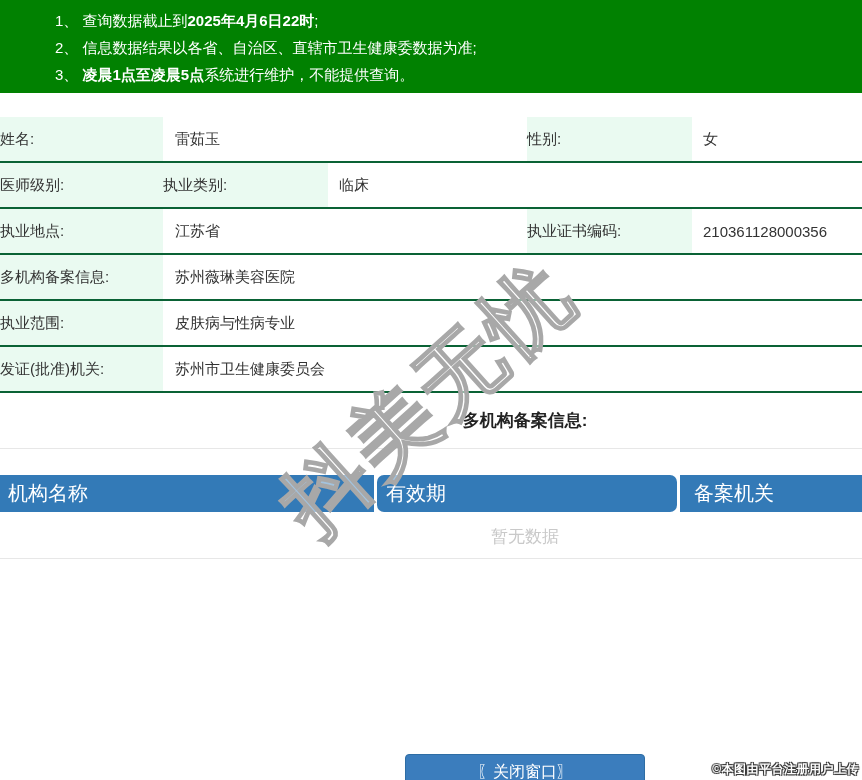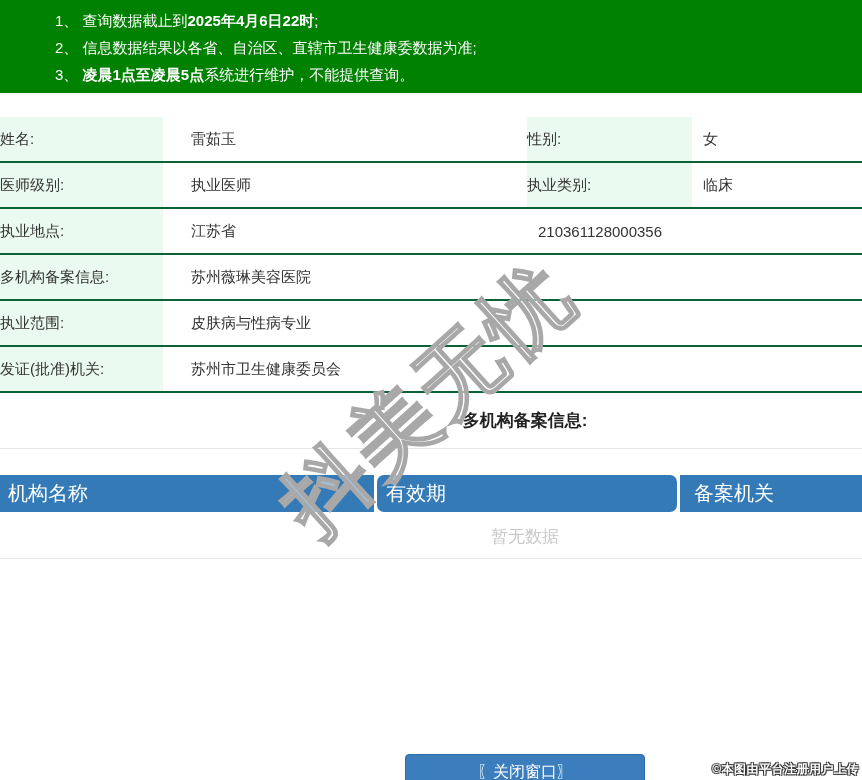--- a/index.html
+++ b/index.html
@@ -12,21 +12,21 @@
   .banner-line { padding-left:55px; font-size:15px; line-height:27px; white-space:nowrap; }
   .banner-line b { font-weight:bold; }
 
   
   .info-table { margin-top:24px; width:1050px; }
   .irow { display:flex; align-items:stretch; height:46px;
           border-bottom:2px solid var(--divider-green,#0a6235); font-size:15px; color:#333; }
   .lbl { background:var(--label-mint,#eafaf1); display:flex; align-items:center;
          flex:0 0 163px; }
   .lbl2 { flex:0 0 165px; }
-  .val { display:flex; align-items:center; padding-left:28px; }
+  .val { display:flex; align-items:center; padding-left:12px; }
   .val1 { flex:0 0 364px; }
   .val2 { flex:1 1 auto; padding-left:11px; }
   .valwide { flex:1 1 auto; }
 
   
   .section-title { width:1050px; text-align:center; font-size:17px; font-weight:bold;
                    color:#222; margin-top:16px; }
   .thin-line { width:1050px; border-bottom:1px solid #e7e7e7; margin-top:16px; }
 
   .filing-header { display:flex; gap:3px; margin-top:26px; width:1050px; }
@@ -69,27 +69,27 @@
 
   <div class="info-table">
     <div class="irow">
       <div class="lbl">姓名:</div>
       <div class="val val1">雷茹玉</div>
       <div class="lbl lbl2">性别:</div>
       <div class="val val2">女</div>
     </div>
     <div class="irow">
       <div class="lbl">医师级别:</div>
-      <div class="val val1">执业医师</div>
       <div class="lbl lbl2">执业类别:</div>
       <div class="val val2">临床</div>
     </div>
     <div class="irow">
       <div class="lbl">执业地点:</div>
       <div class="val val1">江苏省</div>
+      <div class="lbl lbl2">执业证书编码:</div>
       <div class="val val2">210361128000356</div>
     </div>
     <div class="irow">
       <div class="lbl">多机构备案信息:</div>
       <div class="val valwide">苏州薇琳美容医院</div>
     </div>
     <div class="irow">
       <div class="lbl">执业范围:</div>
       <div class="val valwide">皮肤病与性病专业</div>
     </div>

